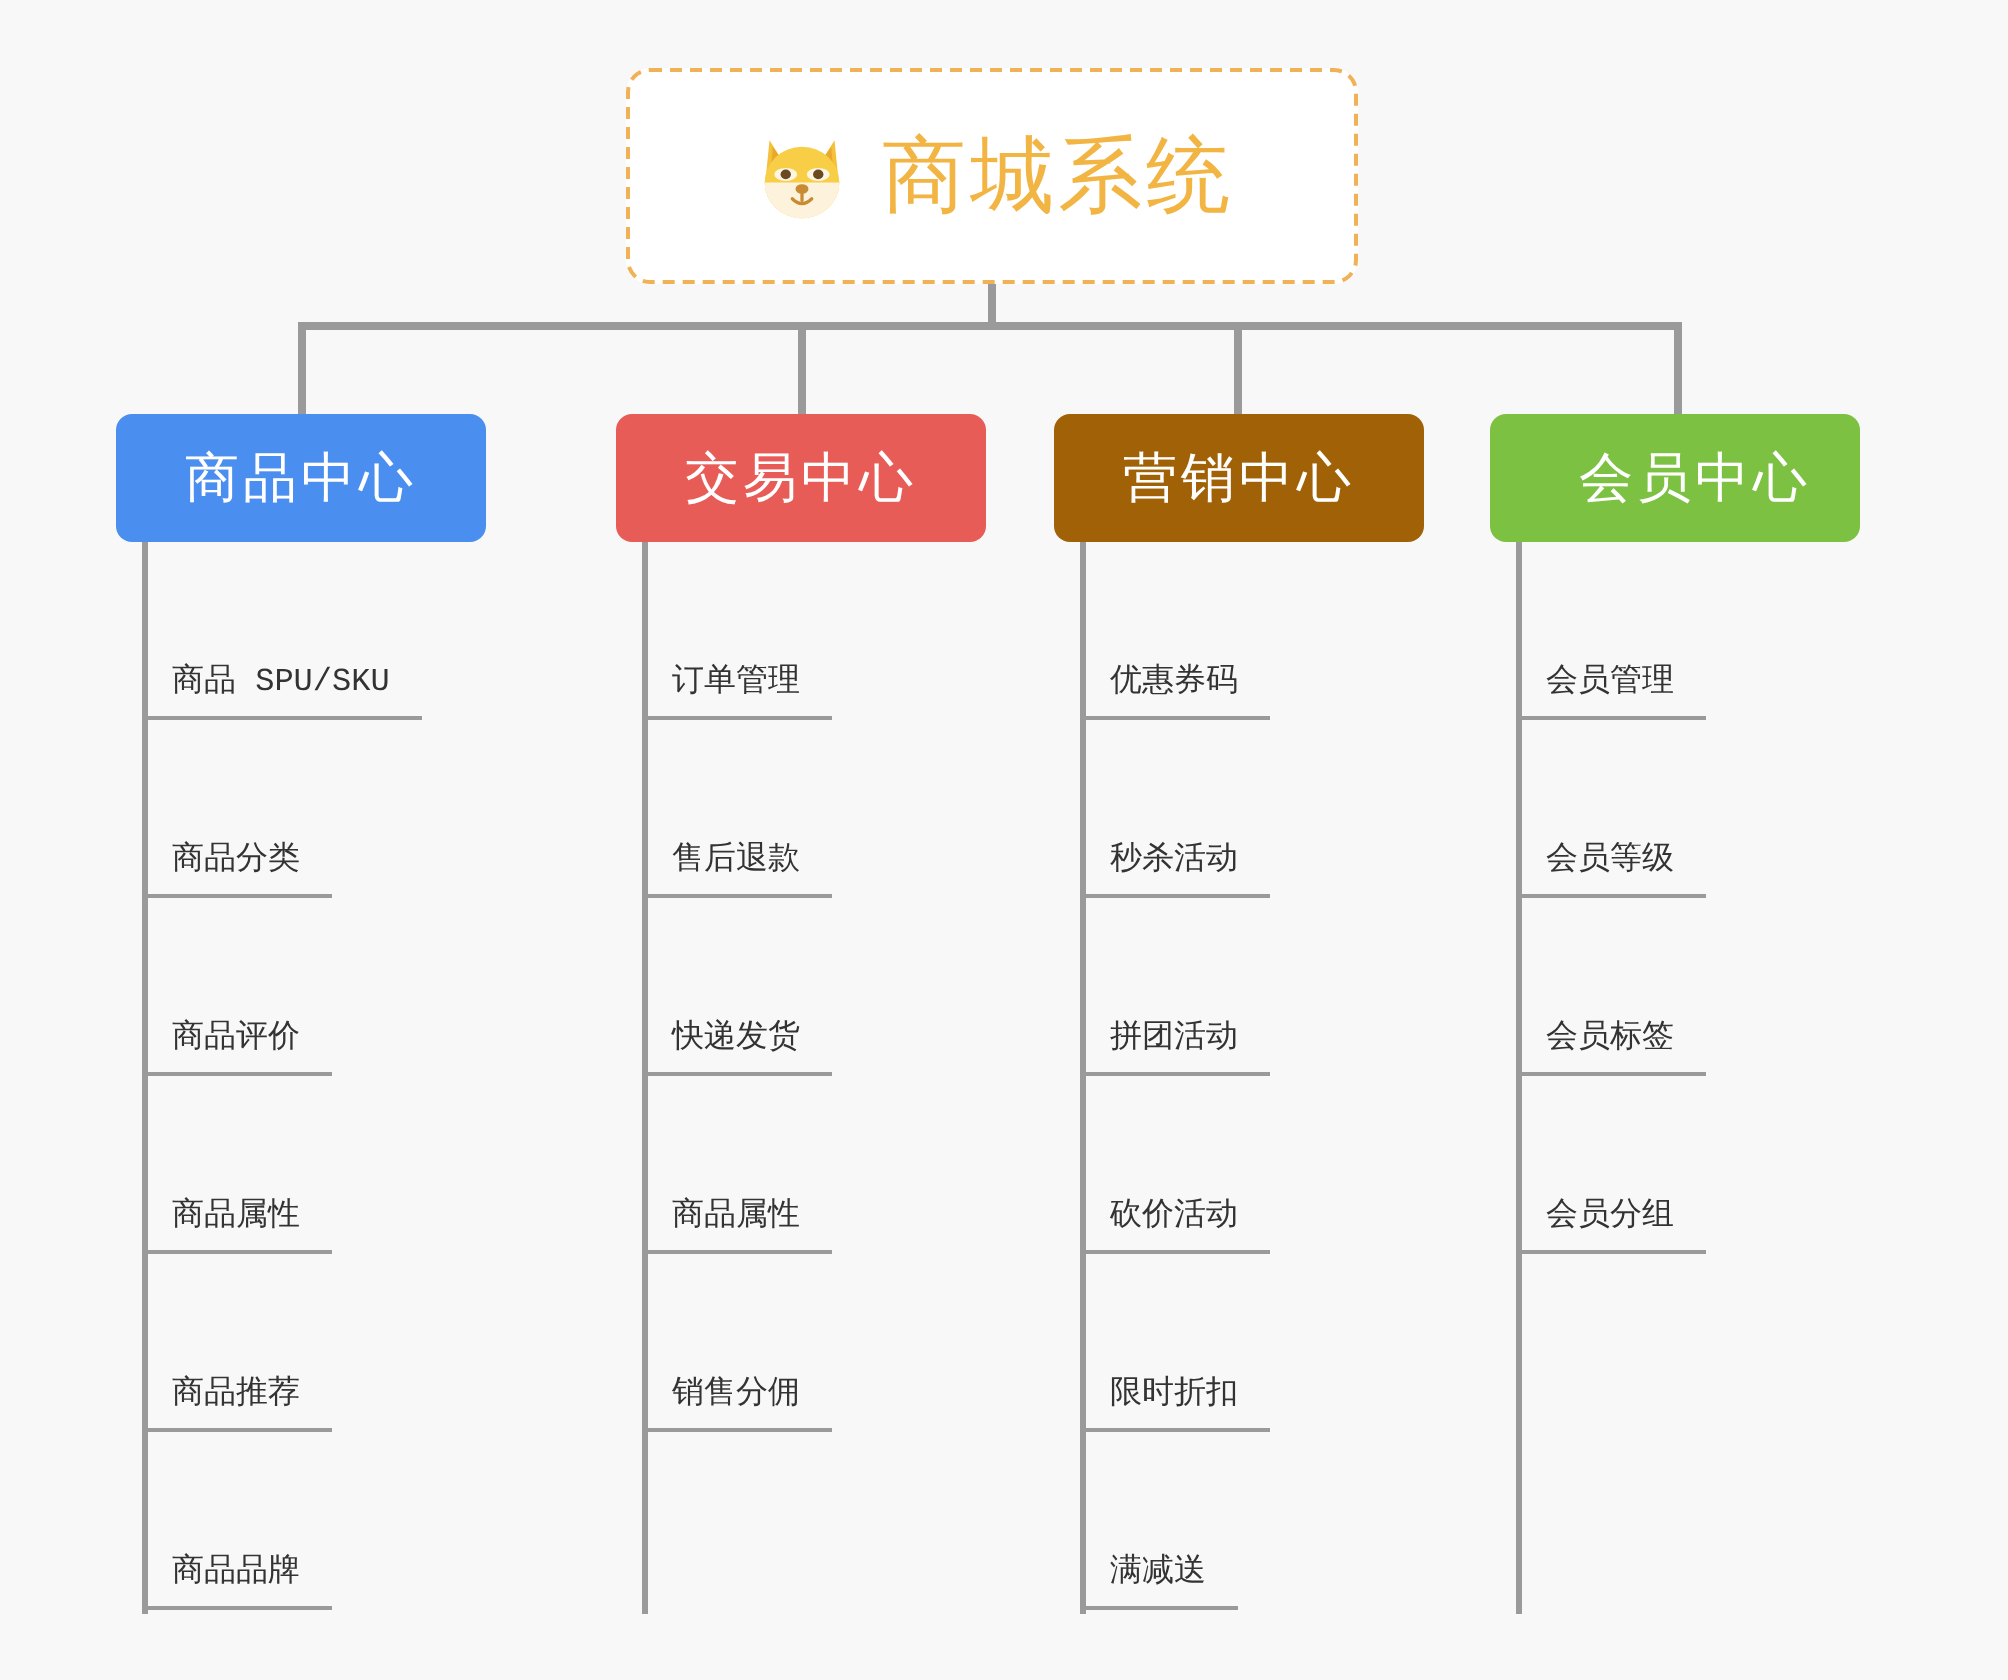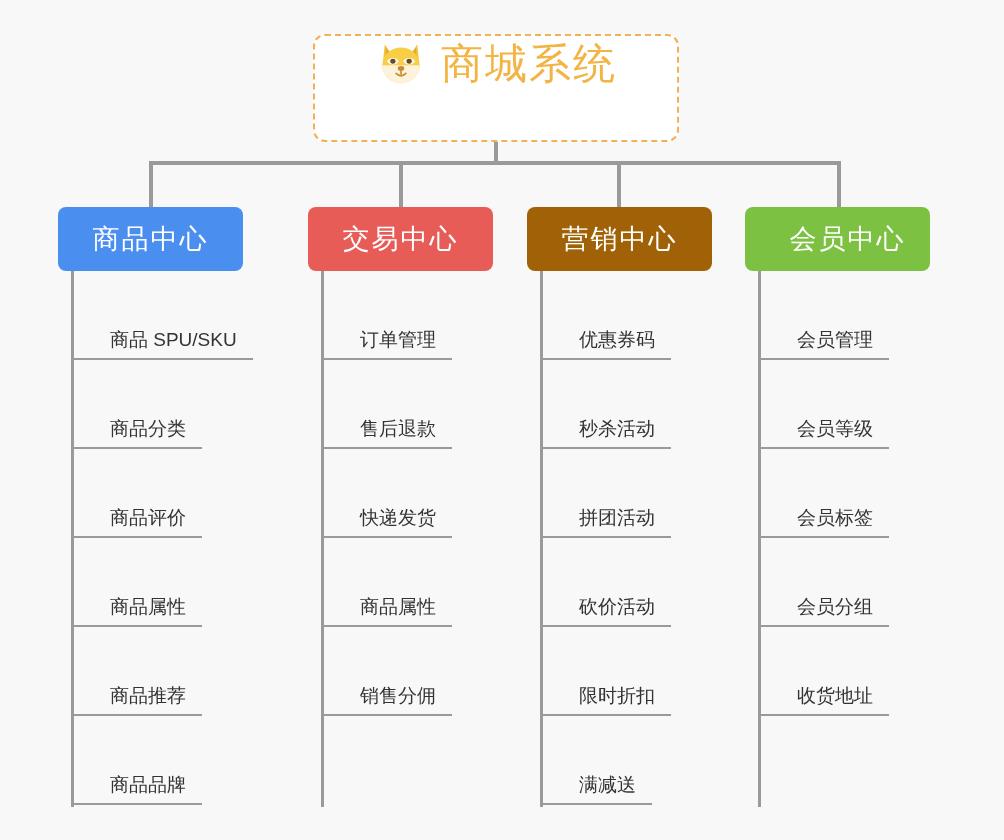--- a/index.html
+++ b/index.html
@@ -25,20 +25,21 @@
     position: absolute;
     left: 313px;
     top: 34px;
     width: 366px;
     height: 108px;
     box-sizing: border-box;
     background: #ffffff;
     border: 2px dashed #f0b254;
     border-radius: 12px;
     display: flex;
+    align-items: center;
     justify-content: center;
     gap: 14px;
   }
   .root-emoji {
     font-size: 42px;
     line-height: 1;
     display: block;
     width: 52px;
     height: 52px;
   }
@@ -72,20 +73,21 @@
     top: 161px;
     width: 4px;
     height: 48px;
     background: #9a9a9a;
   }
 
   
   .column {
     position: absolute;
     top: 207px;
+    font-family: Liberation Mono, monospace;
   }
   .cat-header {
     position: relative;
     width: 185px;
     height: 64px;
     border-radius: 8px;
     display: flex;
     align-items: center;
     justify-content: center;
     color: #ffffff;
@@ -113,24 +115,24 @@
     position: relative;
     height: 89px;
     display: flex;
     align-items: flex-end;
     padding-left: 16px;
     box-sizing: border-box;
   }
   .leaf-label {
     position: relative;
     display: inline-block;
-    font-size: 19px;
+    font-size: 16px;
     color: #333333;
     line-height: 1;
-    padding: 0 16px 9px 36px;
+    padding: 0 16px 9px 12px;
     border-bottom: 2px solid #9a9a9a;
     white-space: nowrap;
   }
 </style>
 </head>
 <body style="background: rgb(248, 248, 249);">
 
 <div id="mindmap">
 
   <div class="root-node" style="border-color: rgb(240, 178, 84);">
@@ -251,19 +253,16 @@
         </li>
       <li class="leaf">
           <span class="leaf-label">会员等级</span>
         </li>
       <li class="leaf">
           <span class="leaf-label">会员标签</span>
         </li>
       <li class="leaf">
           <span class="leaf-label">会员分组</span>
         </li>
-      <li class="leaf">
-          <span class="leaf-label">收货地址</span>
-        </li>
     </ul>
   </div>
 
 </div>
 
 </body></html>

